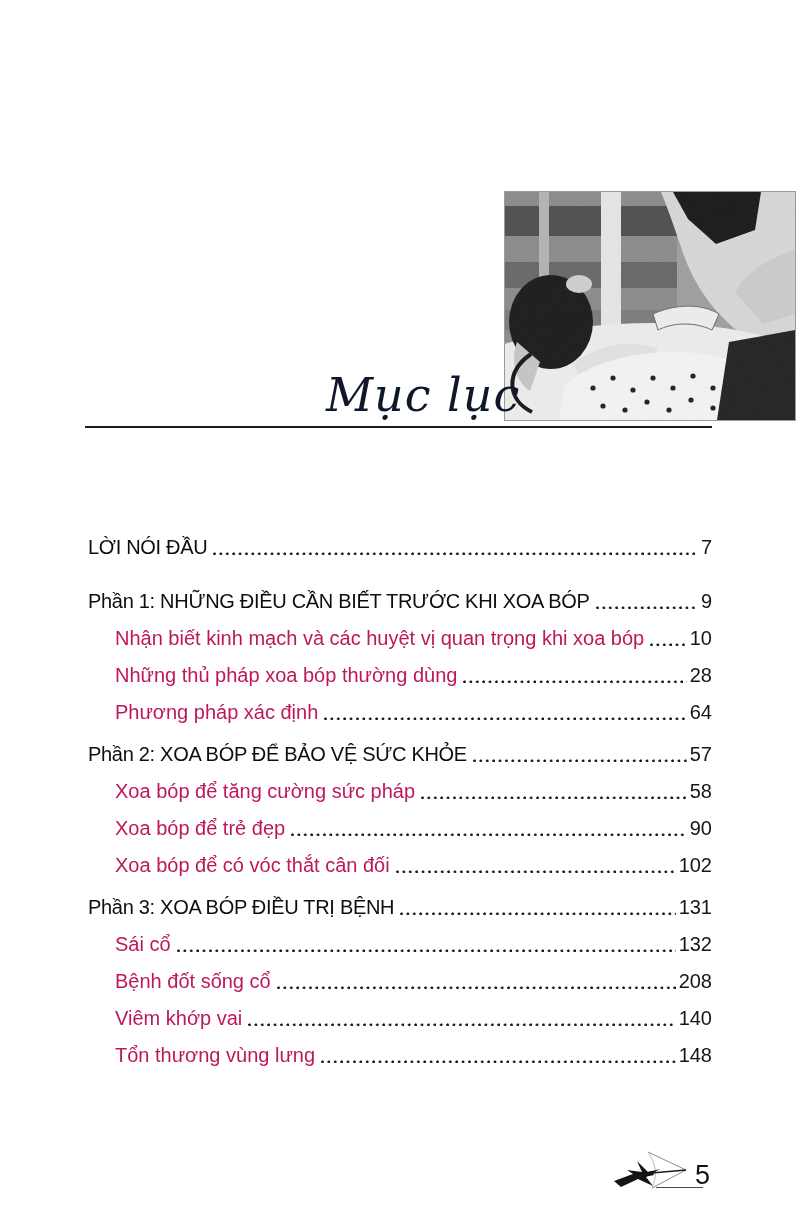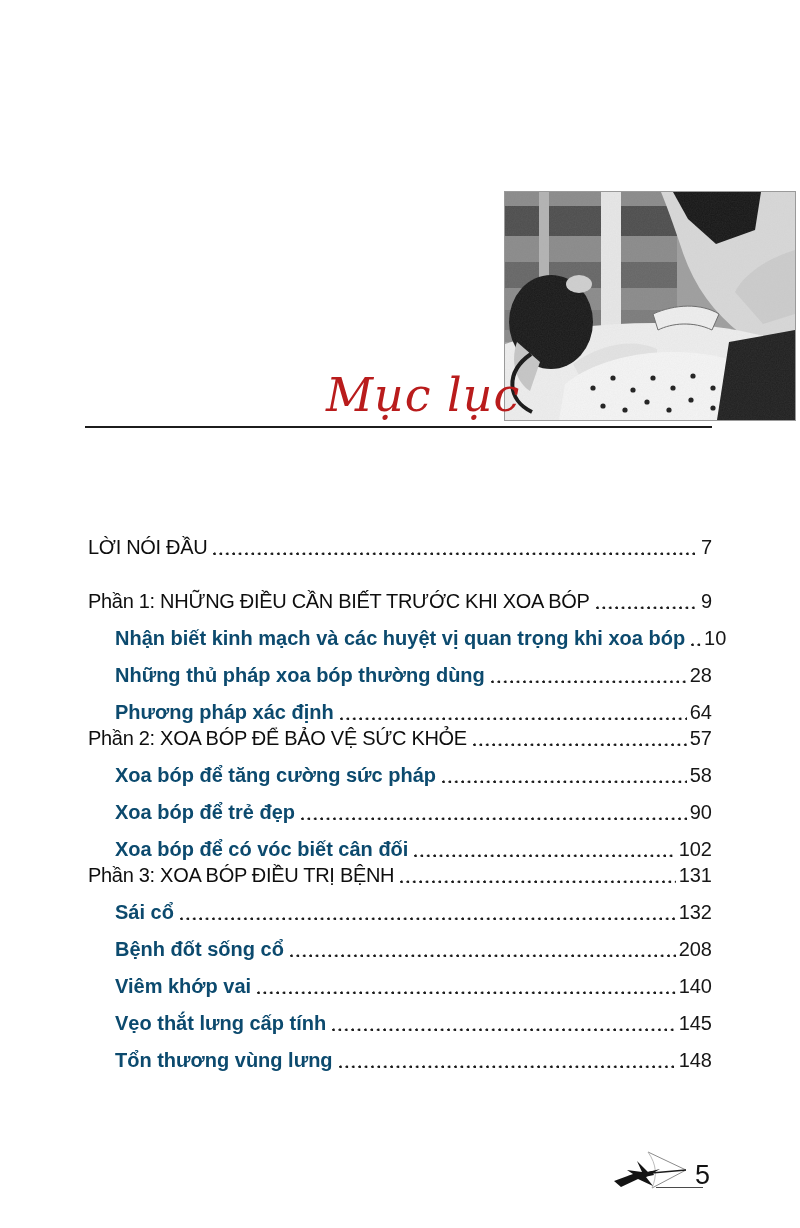--- a/index.html
+++ b/index.html
@@ -27,21 +27,21 @@
   .page-title {
     position: absolute;
     left: 326px;
     top: 368px;
     margin: 0;
     font-family: "DejaVu Serif", serif;
     font-style: italic;
     font-weight: 400;
     font-size: 46px;
     letter-spacing: 1px;
-    color: #b91c1c;
+    color: #0f172a;
     white-space: nowrap;
   }
   .title-rule {
     position: absolute;
     left: 85px;
     top: 426px;
     width: 627px;
     height: 2px;
     background: #1c1c1c;
   }
@@ -54,23 +54,23 @@
     width: 624px;
   }
   .row {
     display: flex;
     align-items: baseline;
     height: 26px;
     line-height: 26px;
     white-space: nowrap;
   }
   .row.sub { margin-top: 11px; padding-left: 27px; }
-  .row.part { }
+  .row.part { margin-top: 16px; }
   .row.chapter + .row.part { margin-top: 28px; text-align: right; }
-  .row .label { font-size: 20px; color: #0c4a6e; font-weight: bold; }
+  .row .label { font-size: 20px; color: #be185d; }
   .row.part .label, .row.chapter .label {
     font-weight: 400;
     letter-spacing: -0.3px;
     color: #0e0e0e;
   }
   .row .leader {
     flex: 1 1 auto;
     min-width: 10px;
     align-self: flex-end;
     height: 4px;
@@ -210,21 +210,21 @@
       <span class="label">Xoa bóp để tăng cường sức pháp</span>
       <span class="leader"></span>
       <span class="pageno">58</span>
     </div>
       <div class="row sub">
       <span class="label">Xoa bóp để trẻ đẹp</span>
       <span class="leader"></span>
       <span class="pageno">90</span>
     </div>
       <div class="row sub">
-      <span class="label">Xoa bóp để có vóc biết cân đối</span>
+      <span class="label">Xoa bóp để có vóc thắt cân đối</span>
       <span class="leader"></span>
       <span class="pageno">102</span>
     </div>
       <div class="row part">
       <span class="label">Phần 3: XOA BÓP ĐIỀU TRỊ BỆNH</span>
       <span class="leader"></span>
       <span class="pageno">131</span>
     </div>
       <div class="row sub">
       <span class="label">Sái cổ</span>
@@ -233,25 +233,20 @@
     </div>
       <div class="row sub">
       <span class="label">Bệnh đốt sống cổ</span>
       <span class="leader"></span>
       <span class="pageno">208</span>
     </div>
       <div class="row sub">
       <span class="label">Viêm khớp vai</span>
       <span class="leader"></span>
       <span class="pageno">140</span>
-    </div>
-      <div class="row sub">
-      <span class="label">Vẹo thắt lưng cấp tính</span>
-      <span class="leader"></span>
-      <span class="pageno">145</span>
     </div>
       <div class="row sub">
       <span class="label">Tổn thương vùng lưng</span>
       <span class="leader"></span>
       <span class="pageno">148</span>
     </div>
     </div>
 
   <div class="footer">
     <svg class="ornament" width="95" height="48" viewBox="0 0 95 48" xmlns="http://www.w3.org/2000/svg">

